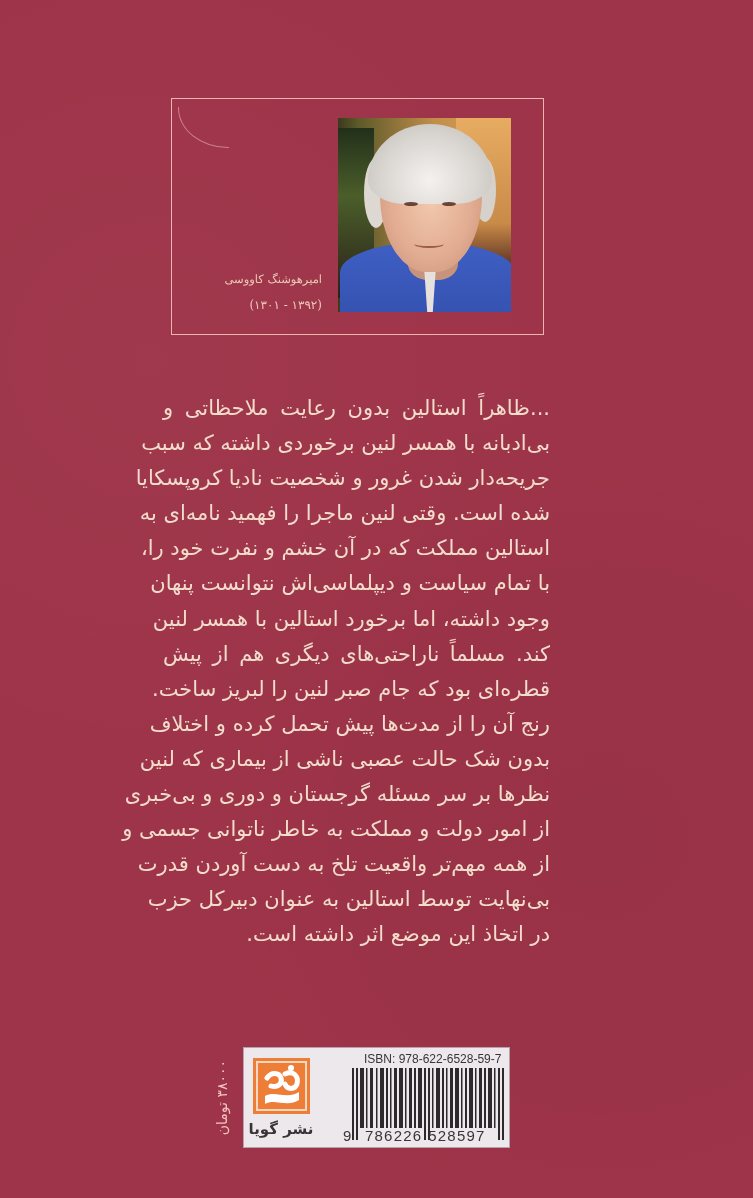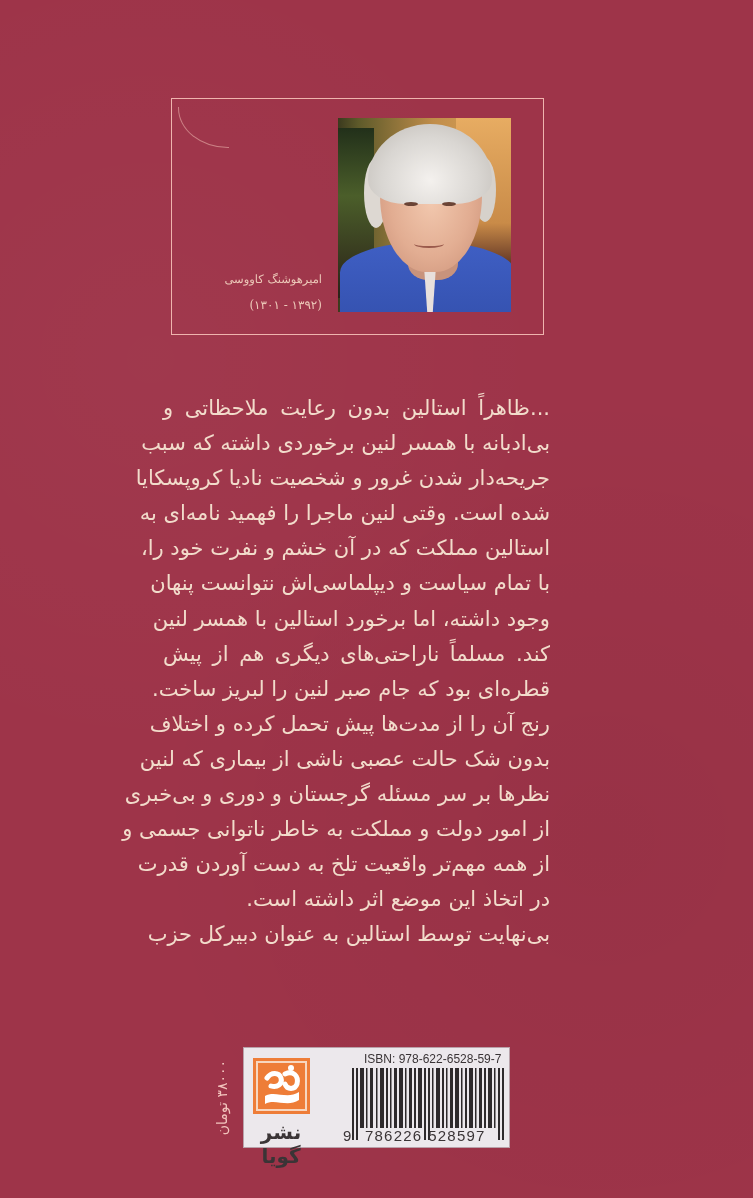--- a/index.html
+++ b/index.html
@@ -74,21 +74,21 @@
     position: absolute; left: 243px; top: 1047px; width: 267px; height: 101px;
     background: #ece8ec; border: 1px solid #b9a2aa; box-sizing: border-box;
   }
   .logo {
     position: absolute; left: 9px; top: 10px; width: 57px; height: 56px;
     background: #ee7d38; outline: 2px solid #f7d7c0; outline-offset: -5px;
   }
   .logo svg { position:absolute; left:0; top:0; width:57px; height:56px; }
   .publisher {
     position: absolute; left: 4px; top: 72px; width: 66px; text-align: center;
-    font-size: 20px; font-weight: bold; color: #3a3436; direction: rtl;
+    font-size: 15px; font-weight: bold; color: #3a3436; direction: rtl;
   }
   .isbn-text {
     position: absolute; left: 104px; top: 4px; width: 160px; text-align: left;
     font-family: "Liberation Sans", sans-serif; font-size: 12px; color: #3a3436; white-space: nowrap; margin-left: 16px;
   }
   .barcode { position: absolute; left: 108px; top: 20px; width: 152px; height: 72px; }
   .barcode-digits {
     position: absolute; left: 99px; top: 79px; width: 176px;
     font-family: "Liberation Sans", sans-serif; font-size: 15px; color: #3a3436;
     letter-spacing: 1.2px; white-space: nowrap;
@@ -129,22 +129,22 @@
   <span class="line">استالین مملکت که در آن خشم و نفرت خود را،</span>
   <span class="line">با تمام سیاست و دیپلماسی‌اش نتوانست پنهان</span>
   <span class="line">وجود داشته، اما برخورد استالین با همسر لنین</span>
   <span class="line">کند. مسلماً ناراحتی‌های دیگری هم از پیش</span>
   <span class="line">قطره‌ای بود که جام صبر لنین را لبریز ساخت.</span>
   <span class="line">رنج آن را از مدت‌ها پیش تحمل کرده و اختلاف</span>
   <span class="line">بدون شک حالت عصبی ناشی از بیماری که لنین</span>
   <span class="line">نظرها بر سر مسئله گرجستان و دوری و بی‌خبری</span>
   <span class="line">از امور دولت و مملکت به خاطر ناتوانی جسمی و</span>
   <span class="line">از همه مهم‌تر واقعیت تلخ به دست آوردن قدرت</span>
+  <span class="line">بی‌نهایت توسط استالین به عنوان دبیرکل حزب</span>
   <span class="line last">در اتخاذ این موضع اثر داشته است.</span>
-  <span class="line">بی‌نهایت توسط استالین به عنوان دبیرکل حزب</span>
 </div>
 
 <div class="price">۳۸۰۰۰ تومان</div>
 
 <div class="sticker">
   <div class="logo">
     <svg viewBox="0 0 57 56">
       <path d="M14 20 C18 14, 26 14, 28 20 C30 26, 24 30, 18 28" fill="none" stroke="#fff" stroke-width="5" stroke-linecap="round"></path>
       <path d="M32 16 C40 12, 46 18, 44 26 C42 32, 34 32, 32 26" fill="none" stroke="#fff" stroke-width="5" stroke-linecap="round"></path>
       <circle cx="38" cy="10" r="3" fill="#fff"></circle>

